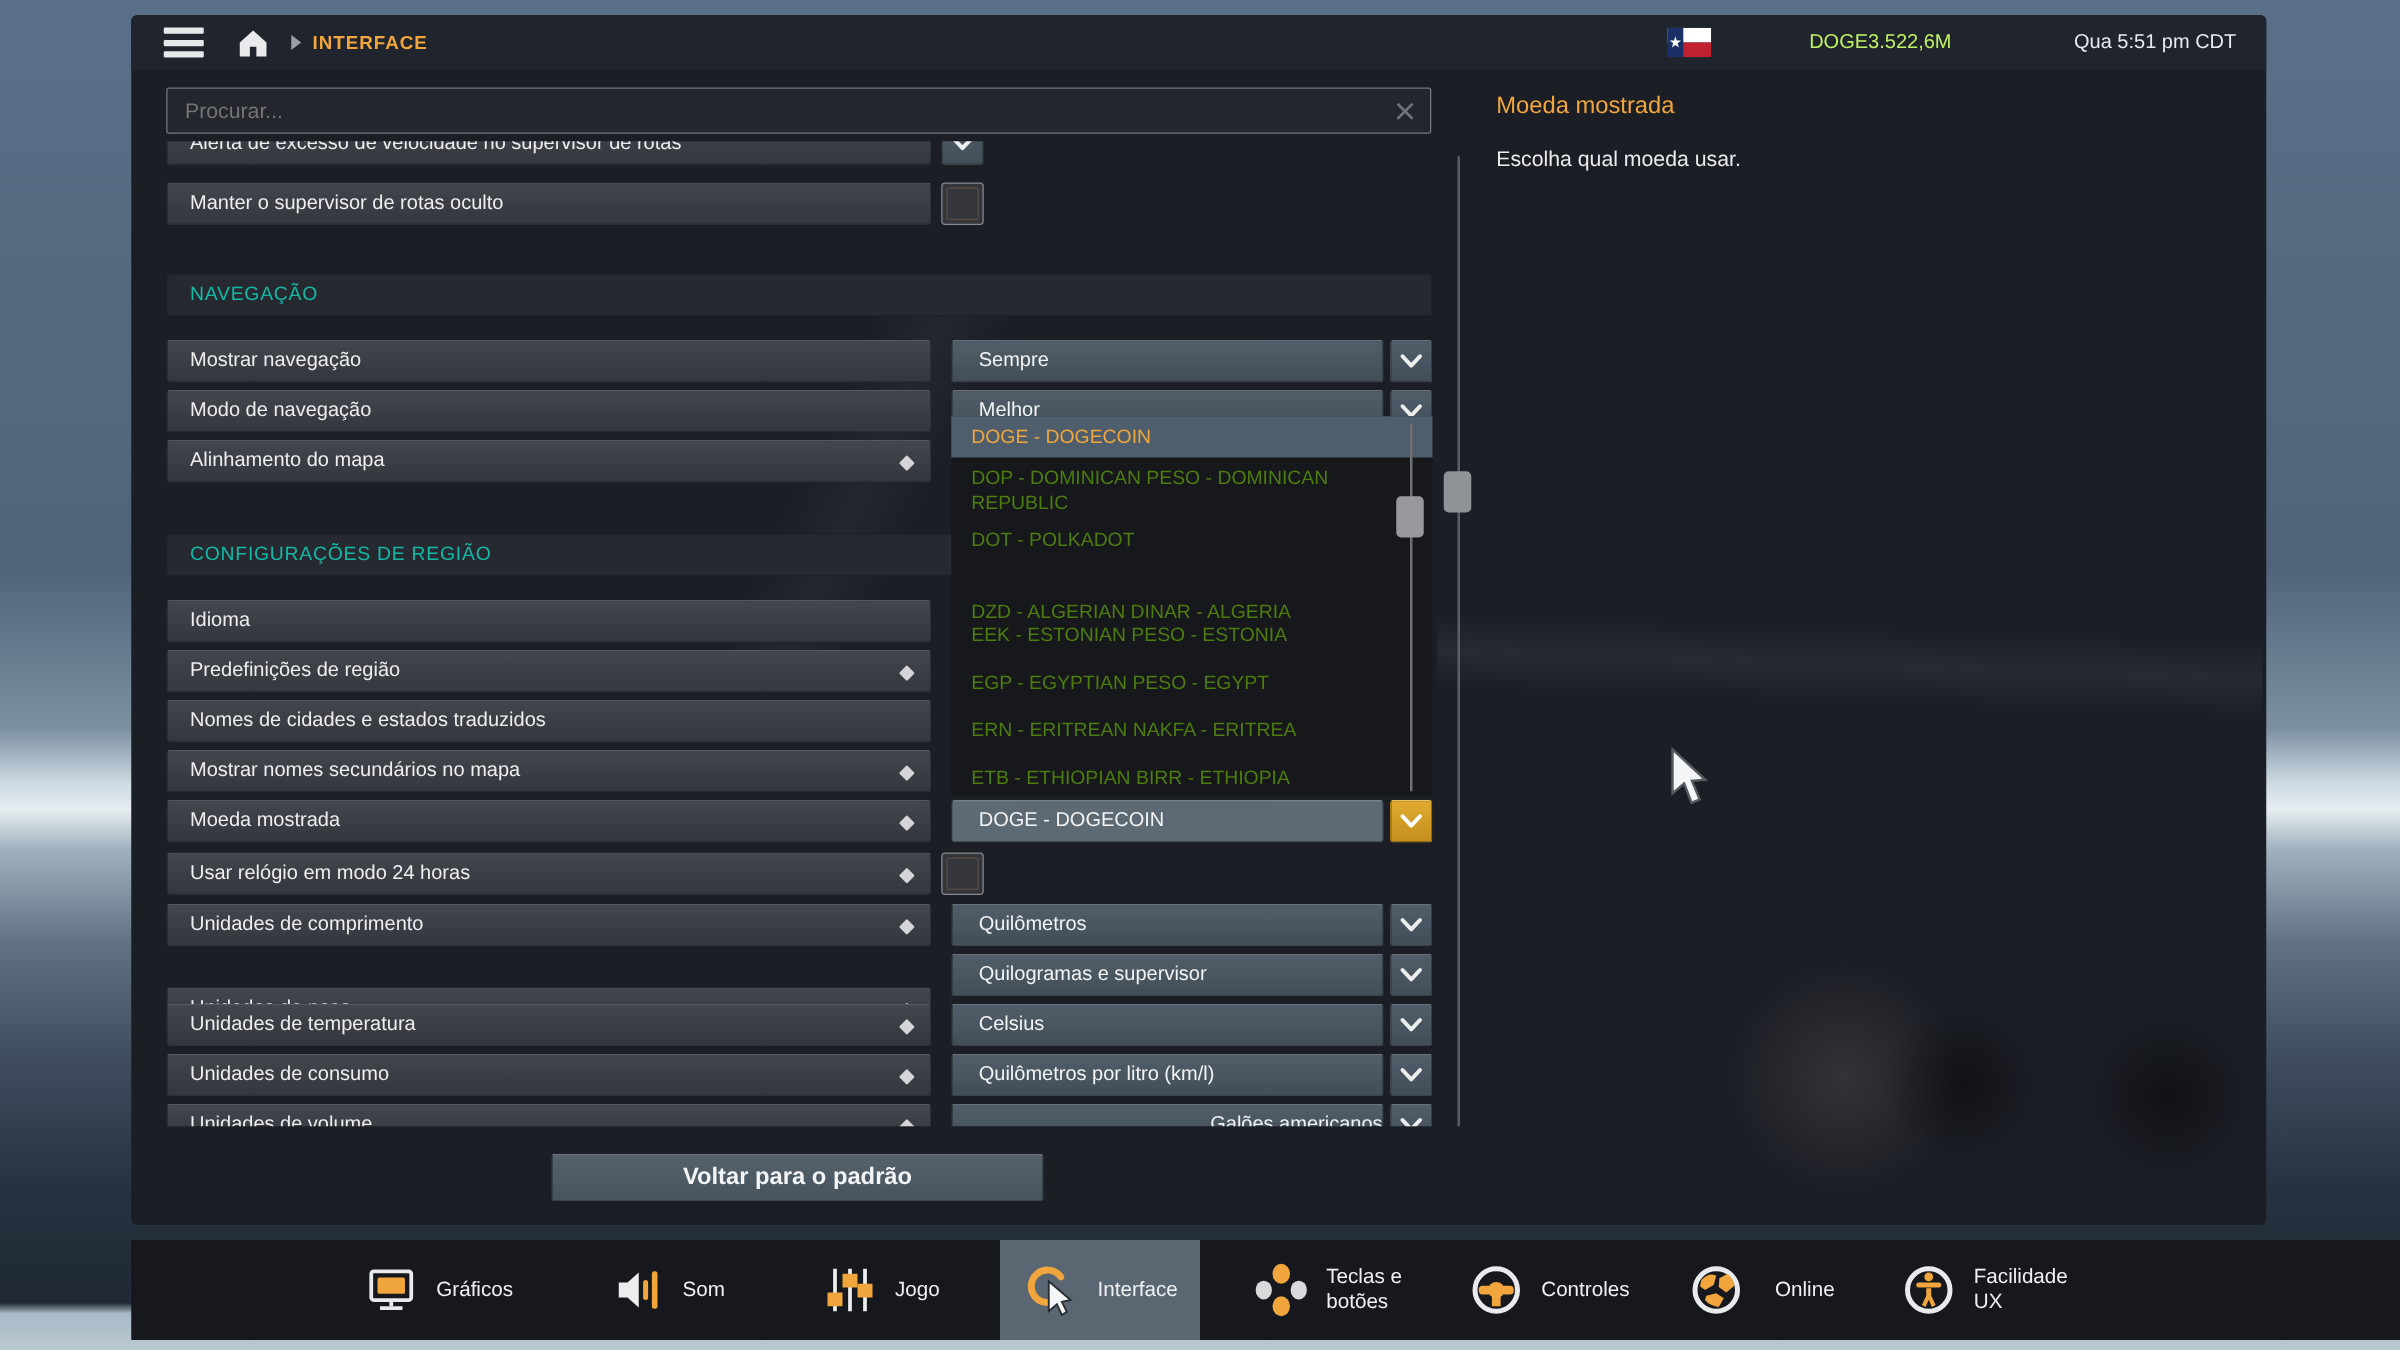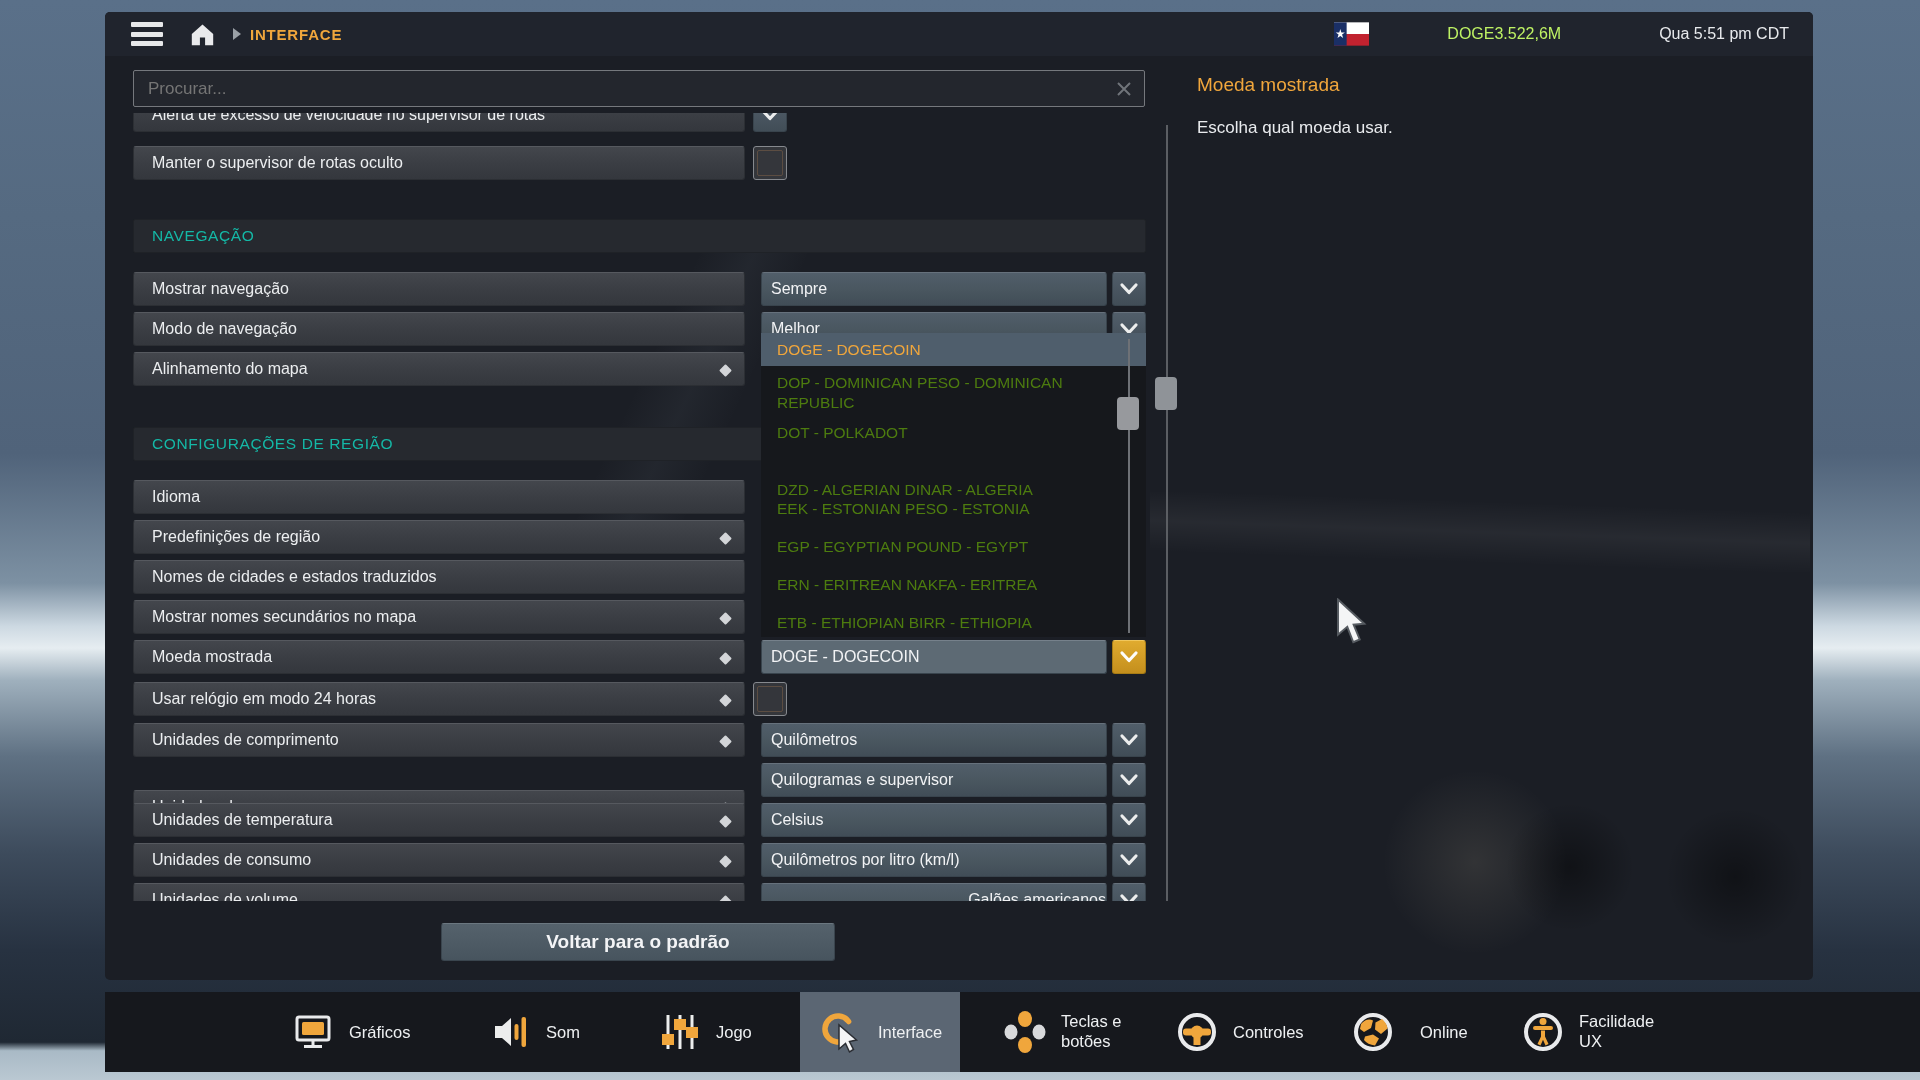--- a/index.html
+++ b/index.html
@@ -28,21 +28,21 @@
   .lrow{position:absolute;left:0;width:612px;height:34px;box-sizing:border-box;
     background:linear-gradient(180deg,#43464c 0%,#3a3d43 55%,#34373d 100%);
     border:1px solid #2c2f34;border-top-color:#56595f;border-radius:3px;
     font-size:16px;line-height:32px;padding-left:18px;color:#eceef0;white-space:nowrap;}
   .shead{position:absolute;left:0;width:1013px;height:34px;box-sizing:border-box;background:#26292f;border:1px solid #1f2227;border-radius:2px;
     color:#14b8a6;font-size:15.5px;letter-spacing:.6px;line-height:32px;padding-left:18px;}
   .diamond{position:absolute;right:14px;top:13px;width:9px;height:9px;background:#d3d5d8;transform:rotate(45deg);border-radius:1px;}
   .dd{position:absolute;left:628px;width:346px;height:34px;box-sizing:border-box;
     background:linear-gradient(180deg,#515e6a 0%,#49565f 55%,#414d57 100%);
     border:1px solid #39444d;border-top-color:#66717c;border-radius:3px;
-    font-size:16px;line-height:32px;padding-left:9px;color:#f2f3f5;white-space:nowrap;cursor:pointer;}
+    font-size:16px;line-height:32px;padding-left:21px;color:#f2f3f5;white-space:nowrap;cursor:pointer;}
   .chevbtn{position:absolute;left:979px;width:34px;height:34px;box-sizing:border-box;border-radius:3px;
     background:linear-gradient(180deg,#515e6a,#414d57);border:1px solid #39444d;border-top-color:#66717c;
     display:flex;align-items:center;justify-content:center;cursor:pointer;}
   .cb{position:absolute;left:620px;width:34px;height:34px;box-sizing:border-box;border-radius:3px;
     background:#34363b;border:1px solid #86898e;cursor:pointer;}
   .cb.tint:after{content:"";position:absolute;inset:3px;border:1px solid rgba(170,120,80,.35);border-radius:2px;}
   .dd.open{background:#5d6a74;border-top-color:#76818b;}
   .chevbtn.gold{background:linear-gradient(180deg,#e0ab2f,#c48f1d);border-color:#a87c15;border-top-color:#f0c75d;}
   
   .cdd{position:absolute;left:656px;top:321px;width:385px;height:304px;background:#16181c;z-index:5;}
@@ -246,21 +246,21 @@
           </svg>
       </div>
     </div>
 
     <div class="cdd">
       <div class="item hl">DOGE - DOGECOIN</div>
       <div class="item" style="top:40px;width:335px;">DOP - DOMINICAN PESO - DOMINICAN REPUBLIC</div>
       <div class="item" style="top:90px;">DOT - POLKADOT</div>
       <div class="item" style="top:128px;margin-top:19px;">DZD - ALGERIAN DINAR - ALGERIA</div>
       <div class="item" style="top:166px;">EEK - ESTONIAN PESO - ESTONIA</div>
-      <div class="item" style="top:204px;">EGP - EGYPTIAN POUND - EGYPT</div>
+      <div class="item" style="top:204px;">EGP - EGYPTIAN PESO - EGYPT</div>
       <div class="item" style="top:242px;">ERN - ERITREAN NAKFA - ERITREA</div>
       <div class="item" style="top:280px;">ETB - ETHIOPIAN BIRR - ETHIOPIA</div>
       <div class="track"></div>
       <div class="thumb"></div>
     </div>
 
     <div class="mtrack"></div>
     <div class="mthumb"></div>
 
     <div class="rp-title">Moeda mostrada</div>

